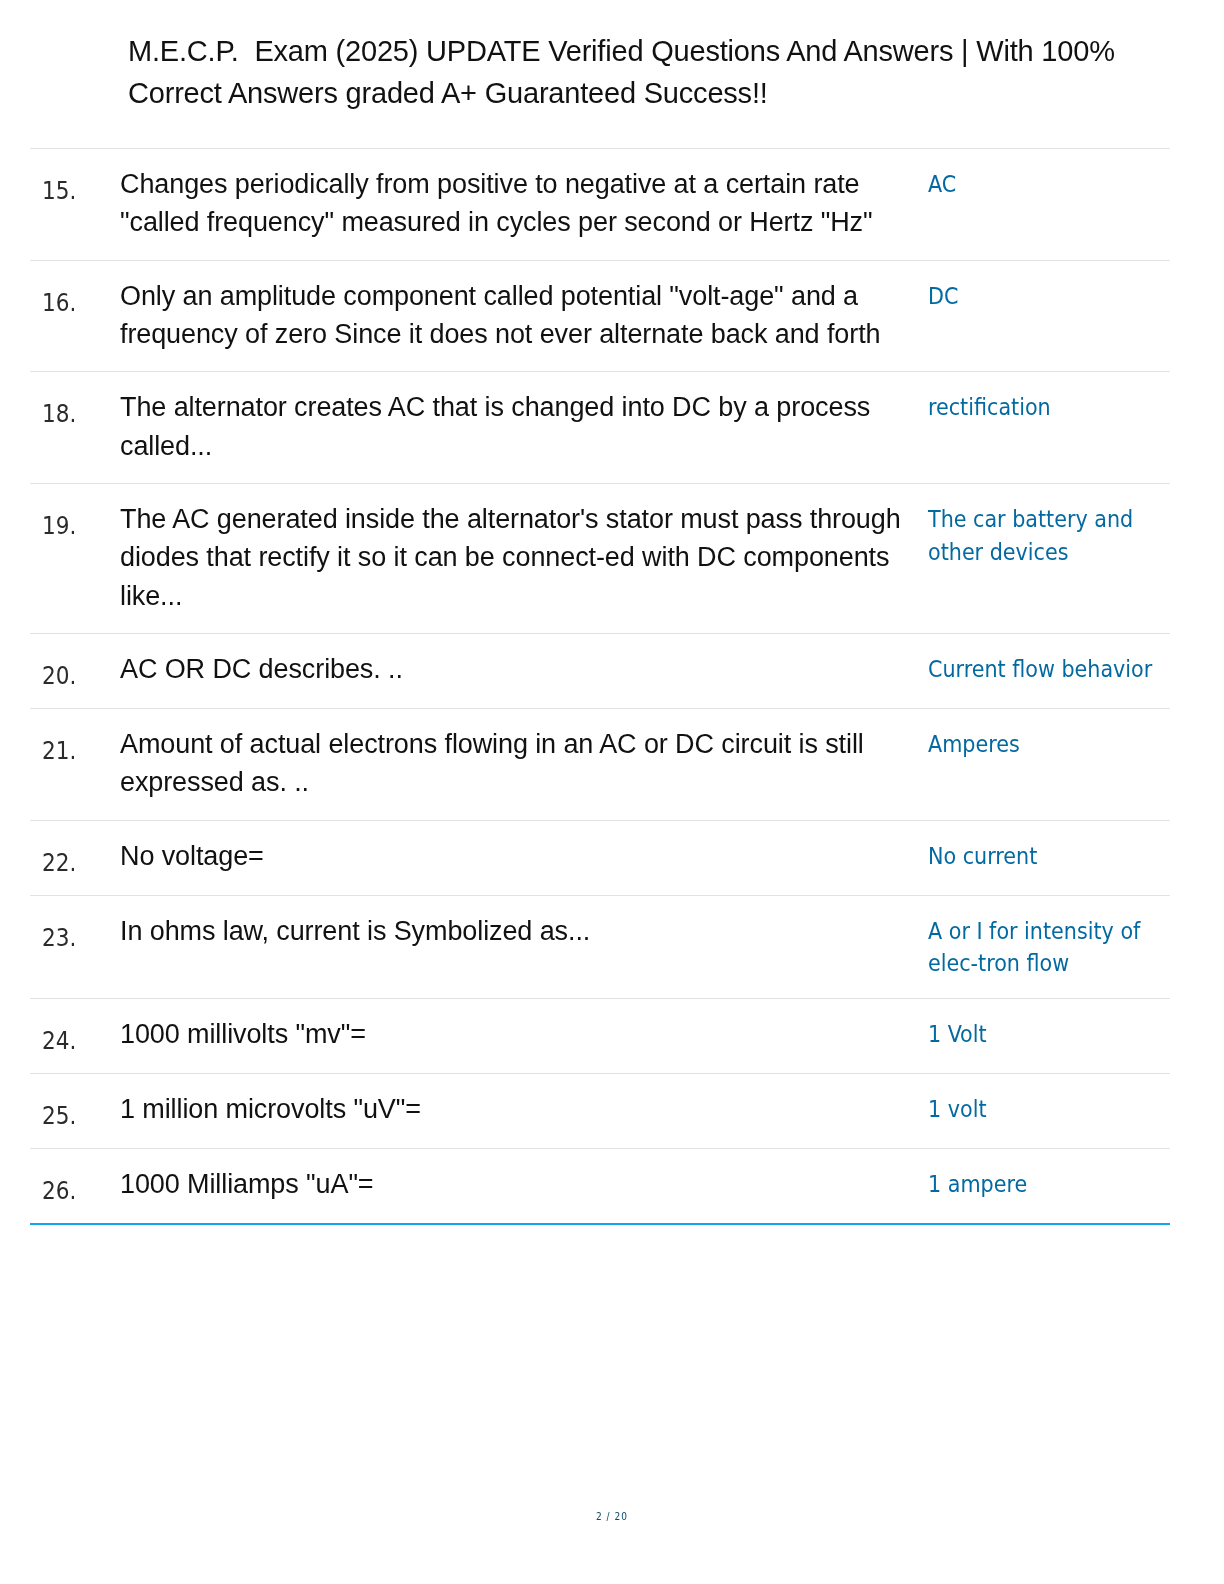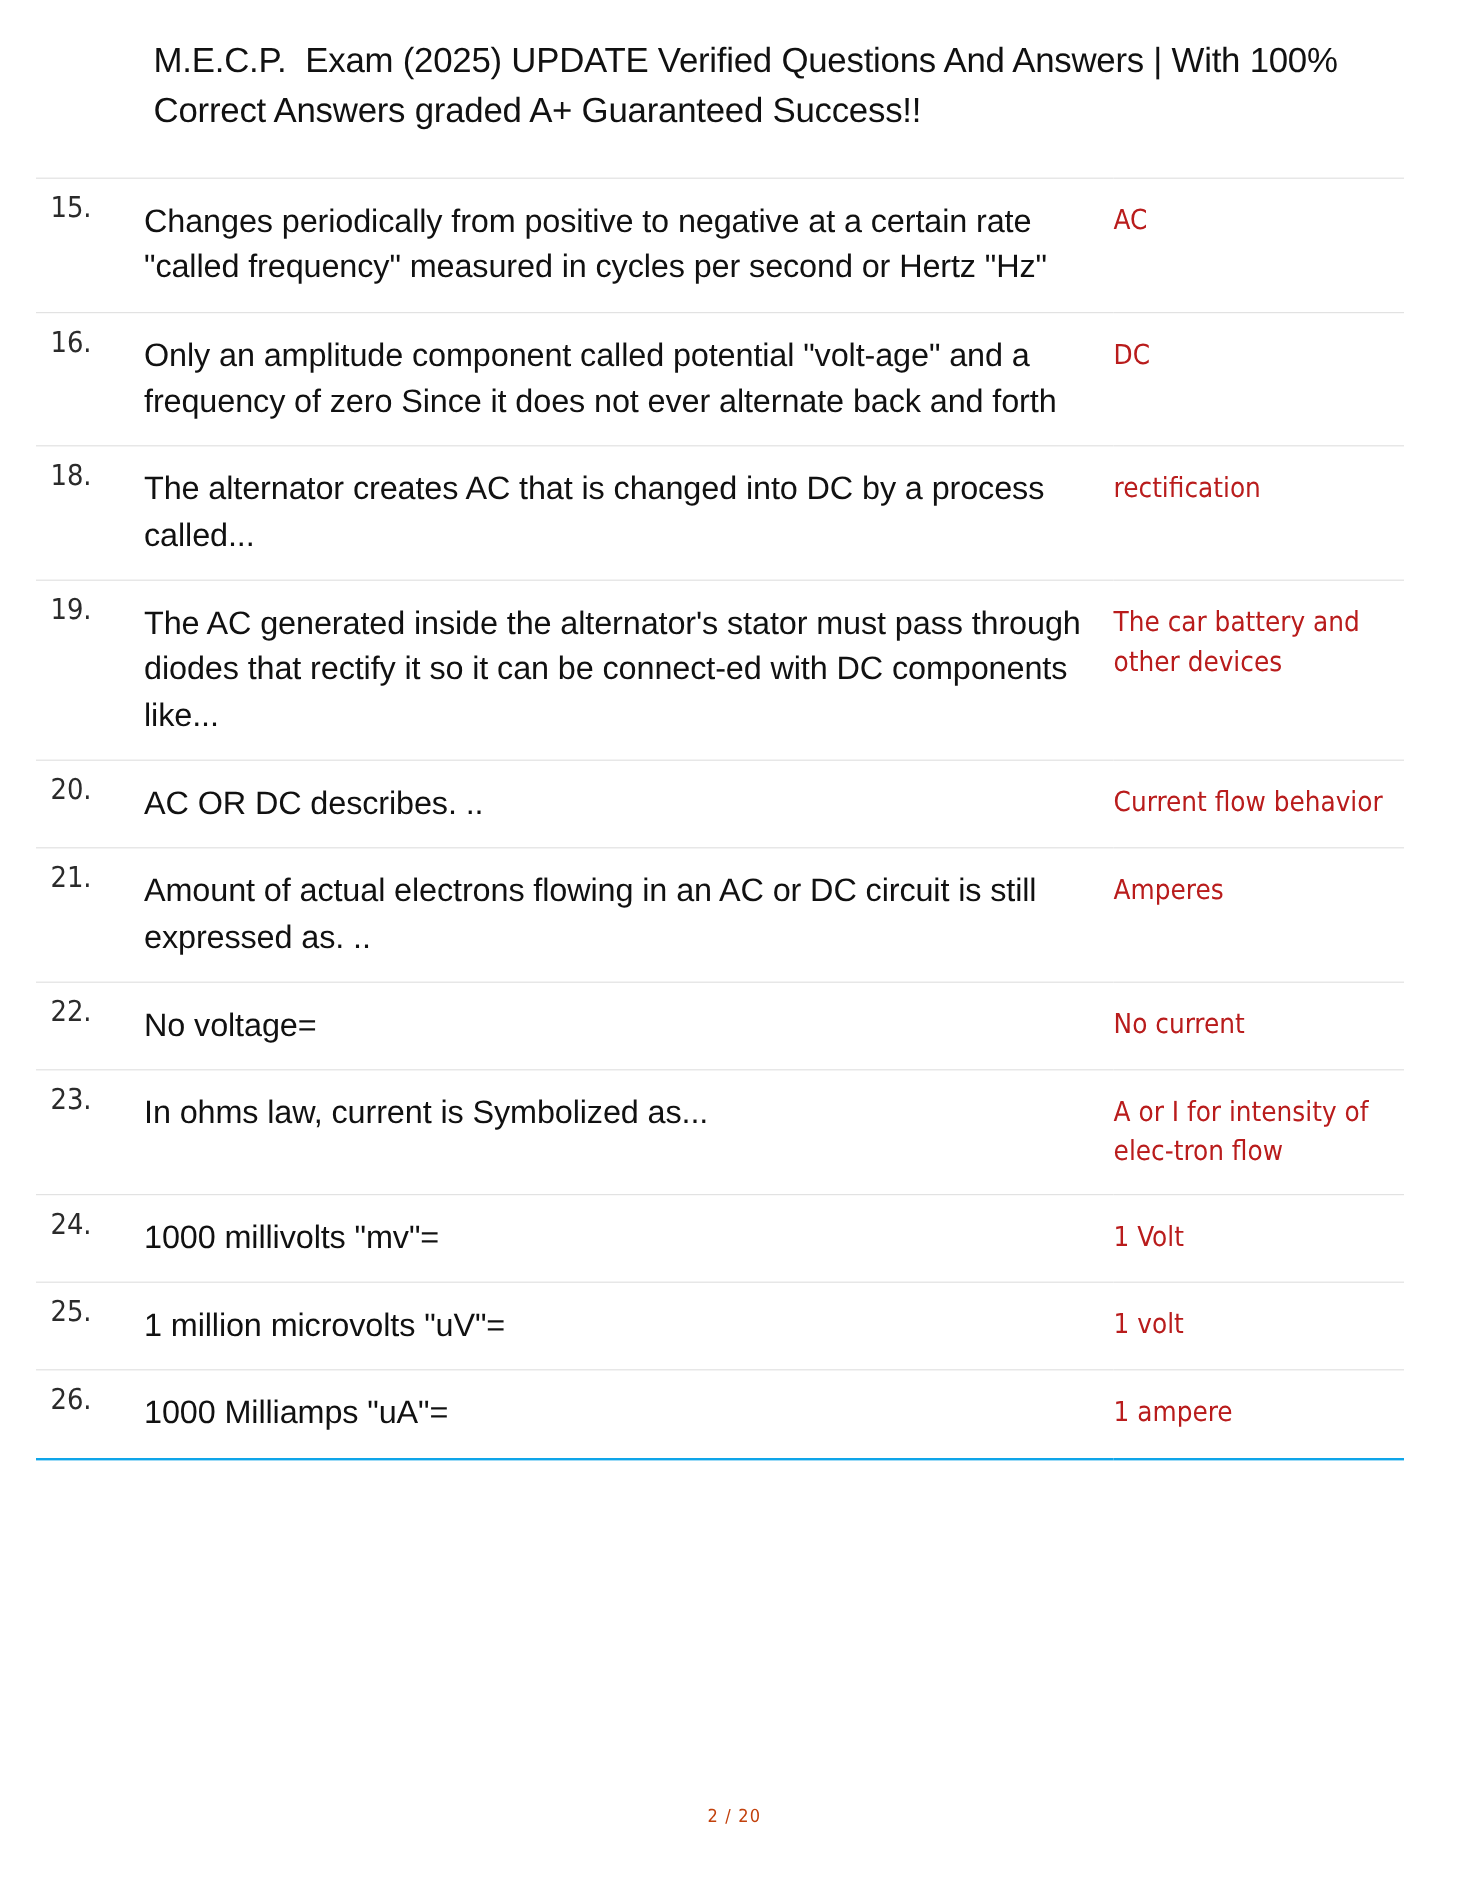--- a/index.html
+++ b/index.html
@@ -41,21 +41,21 @@
     border-collapse: collapse;
   }
   .qa-row {
     border-top: 1px solid #e2e2e2;
   }
   .qa-row:last-child {
     border-bottom: 2px solid #0ea5e9;
   }
   .qa-num {
     width: 78px;
-    padding: 10px 0 18px 12px;
+    padding: 28px 0 18px 12px;
     vertical-align: top;
     font-size: 24px;
     color: #2b2b2b;
     font-family: "DejaVu Sans Condensed", "Liberation Sans", sans-serif;
     font-stretch: condensed;
   }
   .qa-q {
     width: 790px;
     padding: 16px 18px 18px 0;
     vertical-align: top;
@@ -63,32 +63,32 @@
     line-height: 1.42;
     color: #111111;
     letter-spacing: -0.1px;
     margin-left: 44px;
   }
   .qa-a {
     padding: 19px 10px 18px 0;
     vertical-align: top;
     font-size: 23px;
     line-height: 1.42;
-    color: #b91c1c;
+    color: #0369a1;
     font-family: "DejaVu Sans Condensed", "Liberation Sans", sans-serif;
     font-stretch: condensed;
   }
   .page-footer {
     position: absolute;
     left: 0;
     right: 0;
     bottom: 62px;
     text-align: center;
-    font-size: 15px;
-    color: #c2410c;
+    font-size: 10px;
+    color: #0c4a6e;
     letter-spacing: 1px;
     font-family: "DejaVu Sans Condensed", "Liberation Sans", sans-serif;
   }
 </style>
 </head>
 <body>
 
 <div class="page">
 
   <div class="doc-title">M.E.C.P.  Exam (2025) UPDATE Verified Questions And Answers | With 100% Correct Answers graded A+ Guaranteed Success!!</div>

